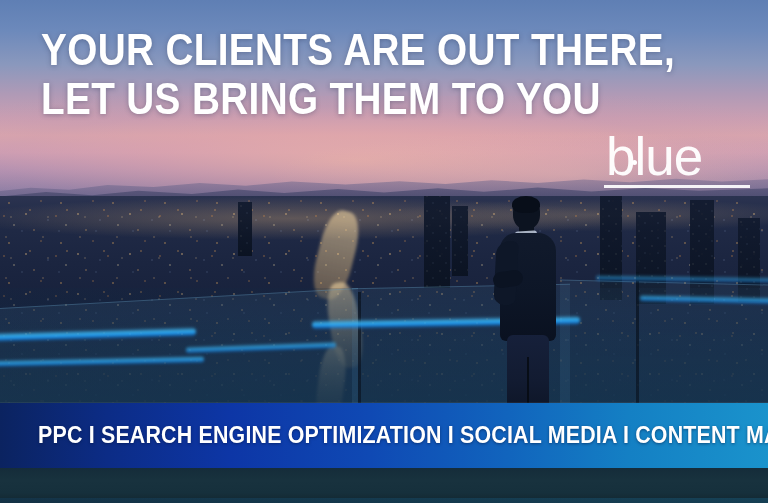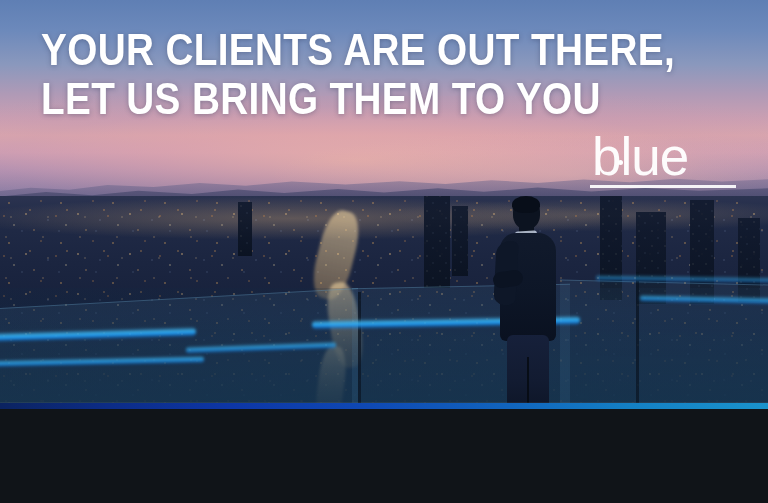--- a/index.html
+++ b/index.html
@@ -8,21 +8,21 @@
     padding: 0;
     background: #101418;
   }
   body {
     font-family: "Liberation Sans", sans-serif;
   }
 
   .stage {
     position: relative;
     width: 768px;
-    height: 409px;
+    height: 503px;
     overflow: hidden;
     background: #0a0f16;
     user-select: none;
   }
 
   
   .sky {
     position: absolute;
     left: 0; top: 0;
     width: 768px;
@@ -302,21 +302,21 @@
     font-size: 44px;
     line-height: 49px;
     letter-spacing: 0.4px;
     transform: scaleX(0.88);
     transform-origin: left top;
     text-shadow: 0 1px 6px rgba(40,50,80,0.35);
   }
   .headline .hl-line { display: block; white-space: nowrap; }
 
   
-  .logo { position: absolute; left: 590px; top: 130px; width: 148px; }
+  .logo { position: absolute; left: 604px; top: 130px; width: 148px; }
   .logo-mark {
     font-family: "Liberation Sans", sans-serif;
     font-weight: 400;
     font-size: 53px;
     line-height: 53px;
     letter-spacing: -1px;
     color: rgba(255,255,255,0.96);
     position: relative;
     padding-left: 2px;
   }

